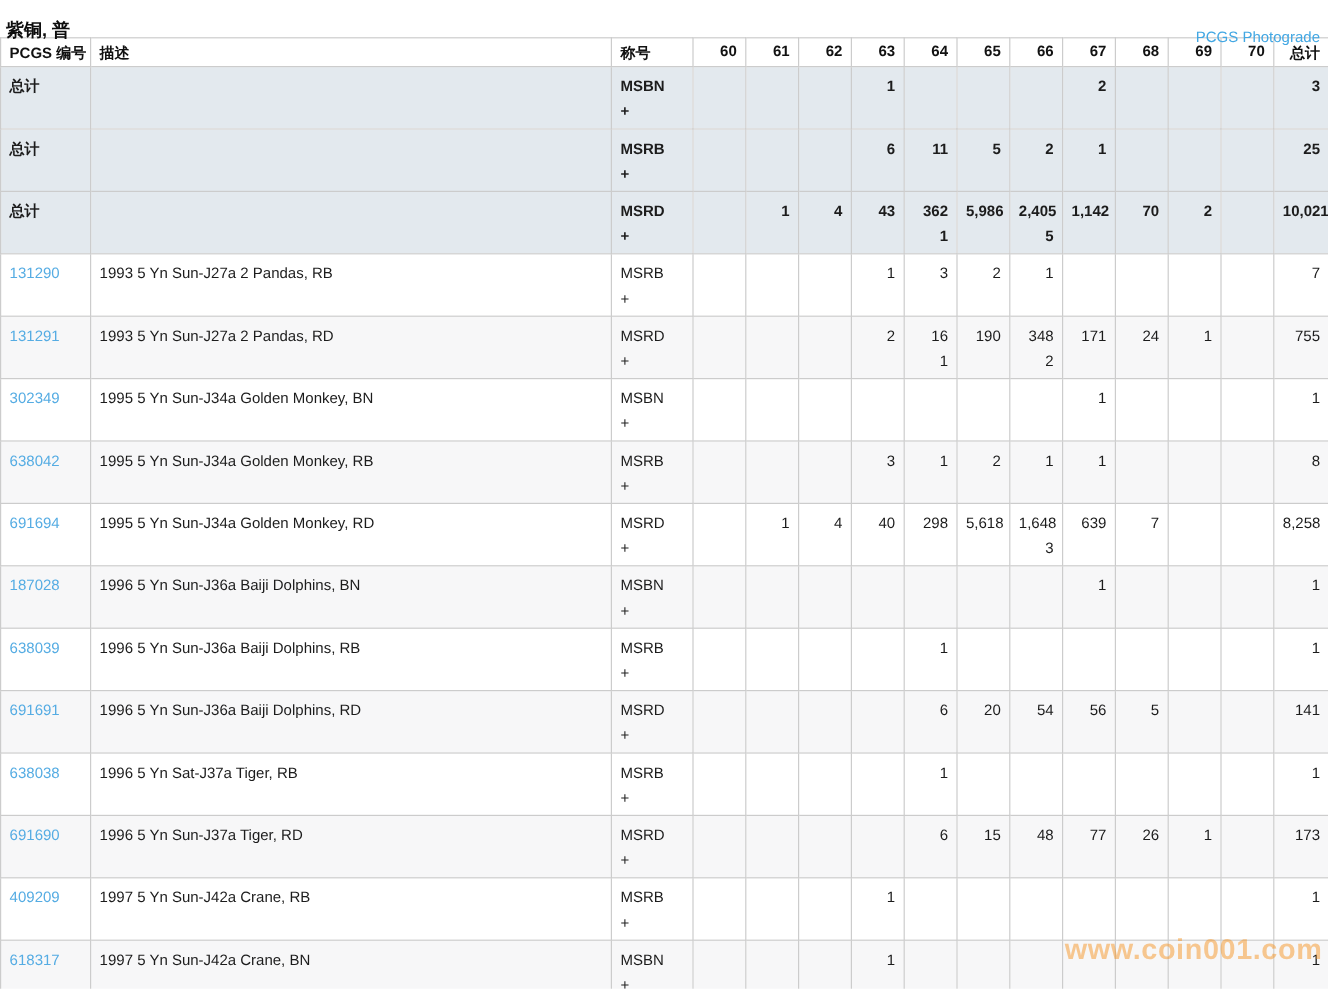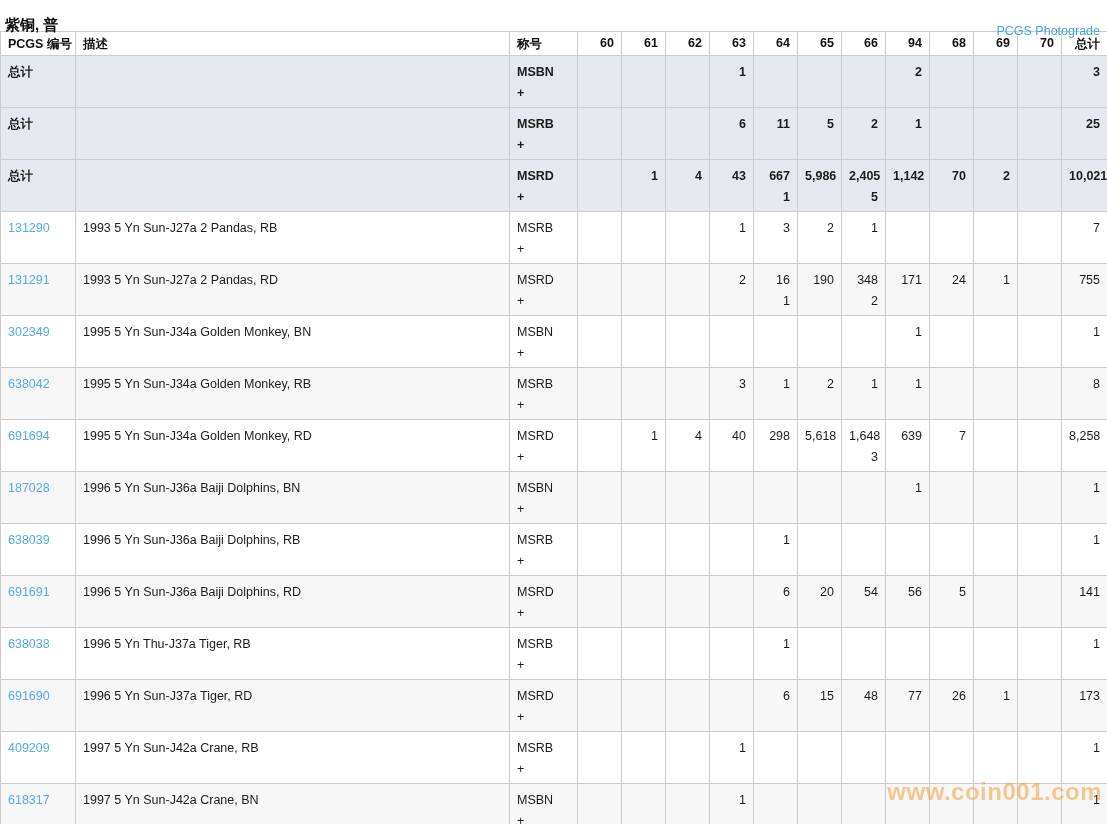--- a/index.html
+++ b/index.html
@@ -61,21 +61,21 @@
         <th class="al">PCGS 编号</th>
         <th class="al">描述</th>
         <th class="al">称号</th>
         <th class="ar">60</th>
         <th class="ar">61</th>
         <th class="ar">62</th>
         <th class="ar">63</th>
         <th class="ar">64</th>
         <th class="ar">65</th>
         <th class="ar">66</th>
-        <th class="ar">94</th>
+        <th class="ar">67</th>
         <th class="ar">68</th>
         <th class="ar">69</th>
         <th class="ar">70</th>
         <th class="ar">总计</th>
       </tr>
   </thead>
   <tbody>
       <tr class="summary">
         <td class="al"><span class="cell-line">总计</span></td>
         <td class="al cell-line"></td>
@@ -173,21 +173,21 @@
         <td class="ar">
           <div class="cell-line">1</div>
         </td>
         <td class="ar">
           <div class="cell-line">4</div>
         </td>
         <td class="ar">
           <div class="cell-line">43</div>
         </td>
         <td class="ar">
-          <div class="cell-line">667</div>
+          <div class="cell-line">362</div>
           <div class="cell-line">1</div>
         </td>
         <td class="ar">
           <div class="cell-line">5,986</div>
         </td>
         <td class="ar">
           <div class="cell-line">2,405</div>
           <div class="cell-line">5</div>
         </td>
         <td class="ar">
@@ -538,21 +538,21 @@
         <td class="ar">
           <div class="cell-line"></div>
         </td>
         <td class="ar">
           <div class="cell-line"></div>
         </td>
         <td class="ar cell-line">141</td>
       </tr>
       <tr class="data">
         <td class="al"><span class="pcgs-link cell-line">638038</span></td>
-        <td class="al cell-line">1996 5 Yn Thu-J37a Tiger, RB</td>
+        <td class="al cell-line">1996 5 Yn Sat-J37a Tiger, RB</td>
         <td class="al">
           <div class="cell-line">MSRB</div>
           <div class="cell-line">+</div>
         </td>
         <td class="ar">
           <div class="cell-line"></div>
         </td>
         <td class="ar">
           <div class="cell-line"></div>
         </td>

